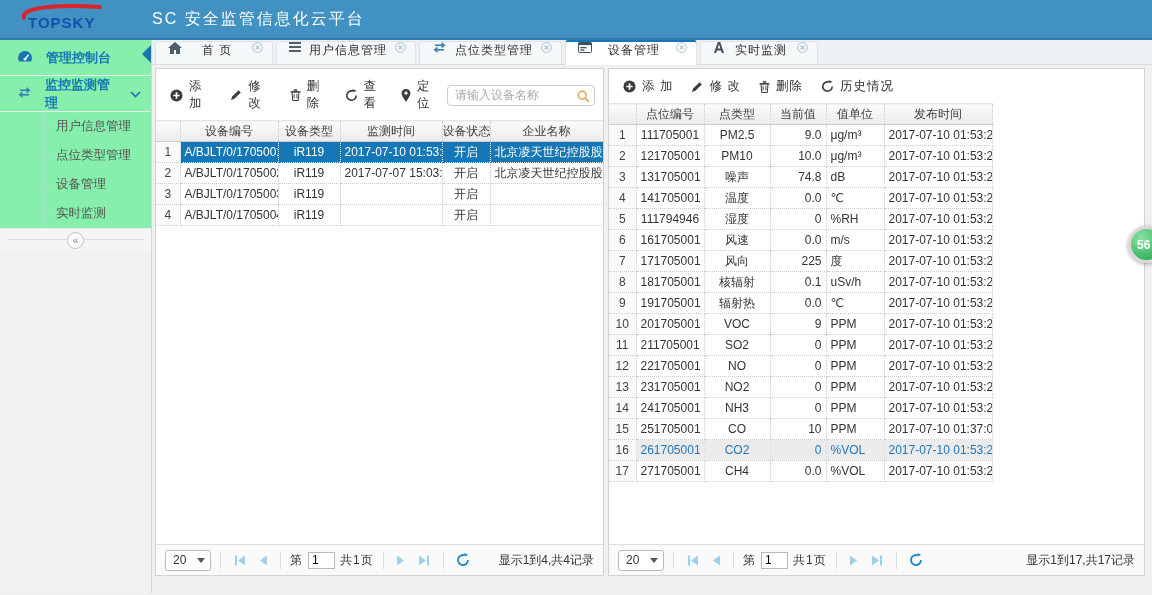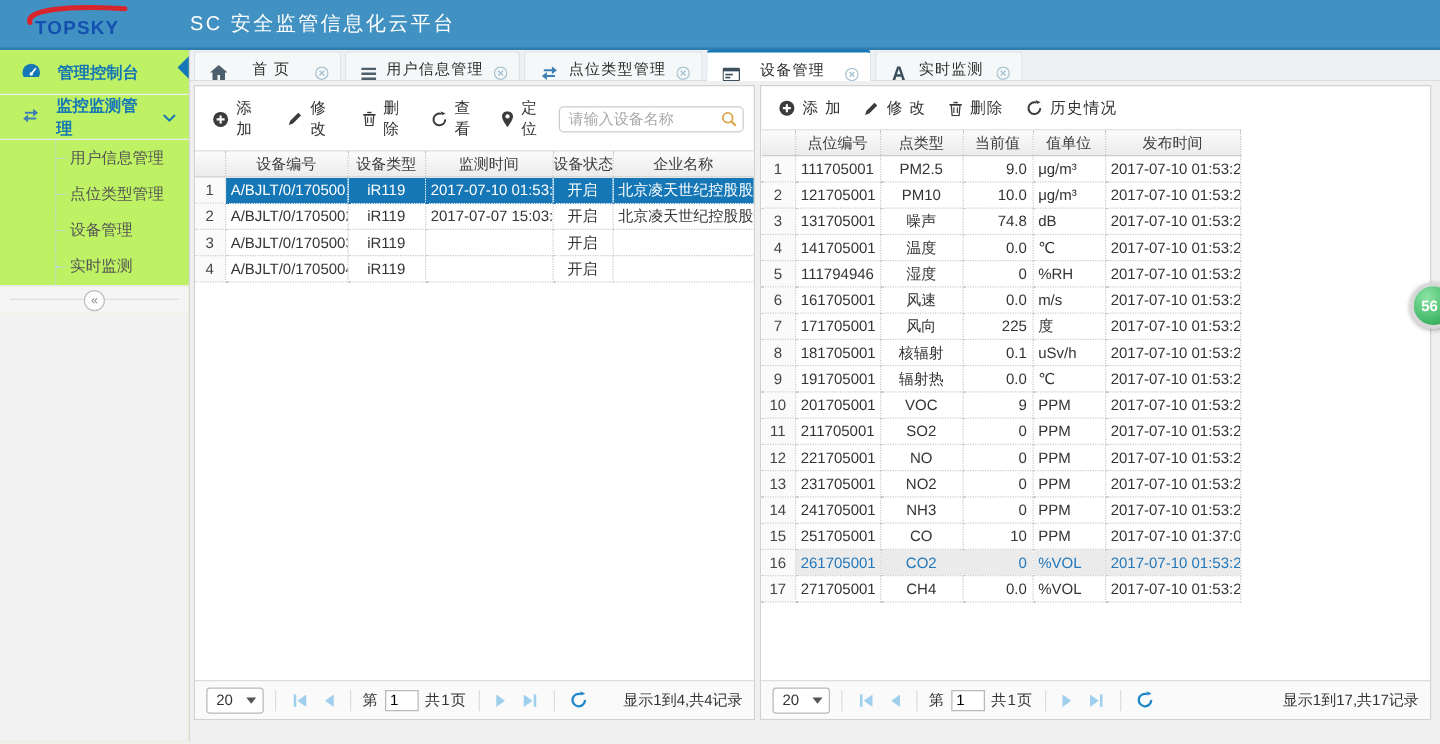--- a/index.html
+++ b/index.html
@@ -14,35 +14,35 @@
   .app-title { color:#fff; font-size:16px; margin-left:26px; letter-spacing:2px; }
   .user-chip { margin-left:auto; margin-right:8px; background:#61a7d1; border-radius:3px; padding:3px 10px 3px 8px; display:flex; align-items:center; gap:9px; color:#fff; font-size:12px; height:34px; cursor:pointer; }
   .avatar { width:26px; height:26px; border-radius:50%; background:#fff; position:relative; overflow:hidden; flex:none; }
   .avatar .a-head { position:absolute; left:8px; top:4px; width:10px; height:10px; border-radius:50%; background:#2e2e2e; }
   .avatar .a-body { position:absolute; left:3px; top:15px; width:20px; height:14px; border-radius:50% 50% 0 0; background:#2e2e2e; }
   .welcome { line-height:14px; }
   .caret-down { width:0; height:0; border:5px solid transparent; border-top:6px solid #fff; margin-top:5px; }
 
   
   .app { display:flex; height:553px; }
-  .sidebar { width:152px; background:#bef264; border-right:1px solid #d6d6d6; position:relative; display:flex; flex-direction:column; flex:none; }
+  .sidebar { width:152px; background:#86efac; border-right:1px solid #d6d6d6; position:relative; display:flex; flex-direction:column; flex:none; }
   .side-arrow { position:absolute; right:0; top:5px; width:0; height:0; border:9px solid transparent; border-right:9px solid #1577b5; border-left:none; z-index:5; }
   .side-top { height:36px; display:flex; align-items:center; padding:0 10px 0 17px; gap:13px; color:#1577b5; font-weight:bold; font-size:13px; border-bottom:1px solid #ececec; cursor:pointer; }
   .side-top .lbl { flex:1; }
   .side-sub { padding-left:44px; border-bottom:1px solid #ececec; }
   .side-sub-item { height:29px; line-height:29px; font-size:12.5px; color:#555; border-left:1px dotted #bcd6e8; padding-left:11px; position:relative; cursor:pointer; }
   .side-sub-item:before { content:""; position:absolute; left:0; top:14px; width:8px; border-top:1px dotted #bcd6e8; }
   .collapse-bar { height:22px; background:#f5f5f5; display:flex; align-items:center; justify-content:center; position:relative; cursor:pointer; }
   .collapse-bar:before { content:""; position:absolute; left:8px; right:8px; top:10px; border-top:1px solid #ddd; }
   .col-circle { width:17px; height:17px; border-radius:50%; border:1px solid #c0c0c0; background:#fdfdfd; color:#888; font-size:10px; line-height:15px; text-align:center; position:relative; z-index:2; }
   .side-footer { flex:1; background:#f1f1f1; }
 
   .main { flex:1; display:flex; flex-direction:column; min-width:0; }
   .tabbar { height:25px; background:#edf1f4; border-bottom:1px solid #d8dfe4; display:flex; align-items:flex-end; padding-left:3px; gap:3px; flex:none; }
-  .tab { height:23px; display:flex; align-items:flex-end; gap:8px; padding:0 9px 0 12px; background:#f5f8f9; border:1px solid #dde4e9; border-bottom:none; border-radius:3px 3px 0 0; font-size:12px; color:#2e2e2e; min-width:118px; cursor:pointer; }
+  .tab { height:23px; display:flex; align-items:flex-start; gap:8px; padding:0 9px 0 12px; background:#f5f8f9; border:1px solid #dde4e9; border-bottom:none; border-radius:3px 3px 0 0; font-size:12px; color:#2e2e2e; min-width:118px; cursor:pointer; }
   .tab .lbl { flex:1; text-align:center; letter-spacing:1px; }
   .tab.active { background:#fff; border-top:2px solid #1577b5; height:25px; margin-bottom:-1px; min-width:132px; }
   .tab .close { display:flex; align-items:center; cursor:pointer; }
 
   .content { flex:1; display:flex; gap:4px; padding:3px 7px 17px 3px; background:#f0f0f0; min-height:0; }
   .panel { background:#fff; border:1px solid #d2d2d2; display:flex; flex-direction:column; min-width:0; }
   .panel.left { width:449px; flex:none; }
   .panel.right { flex:1; }
 
   .toolbar { display:flex; align-items:center; padding:6px 8px 5px 6px; gap:2px; flex:none; }

